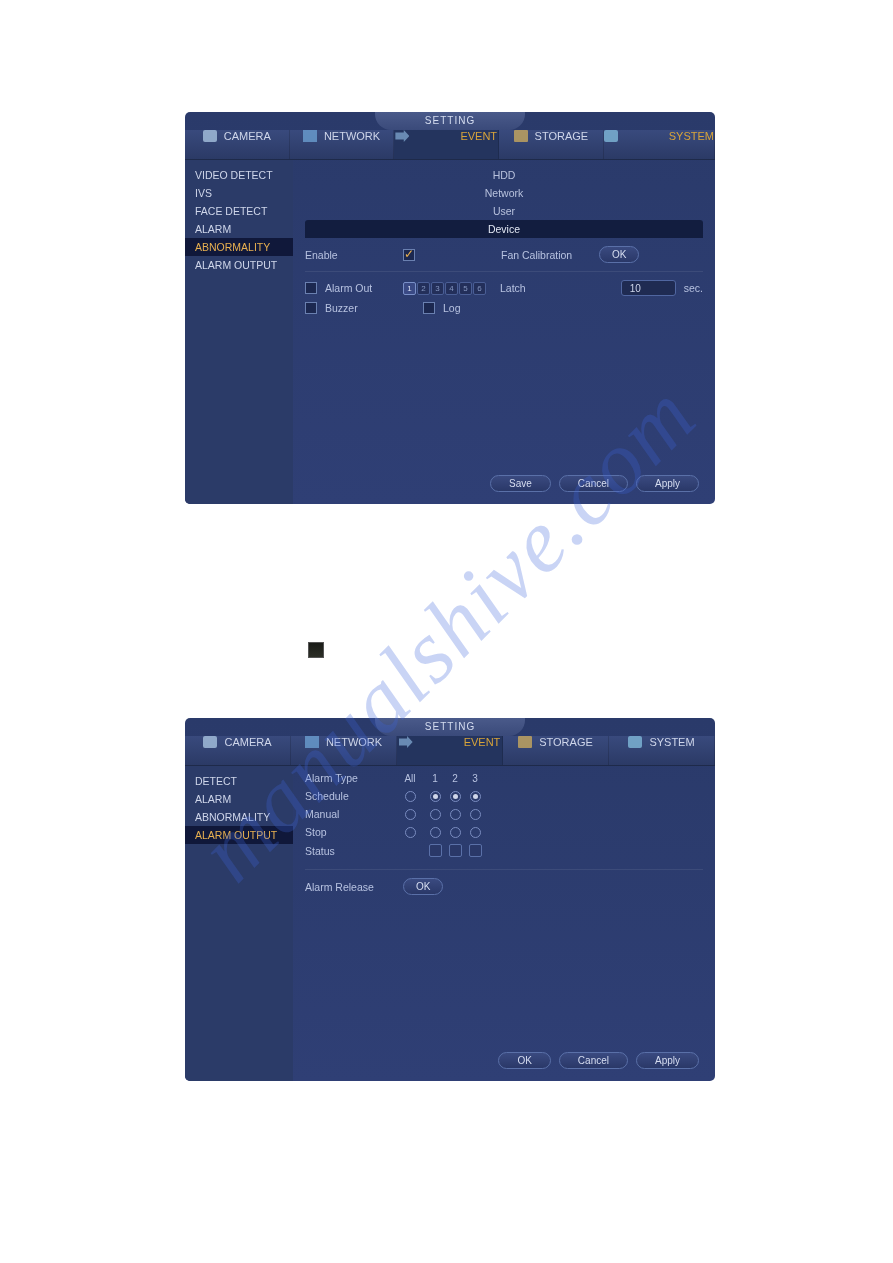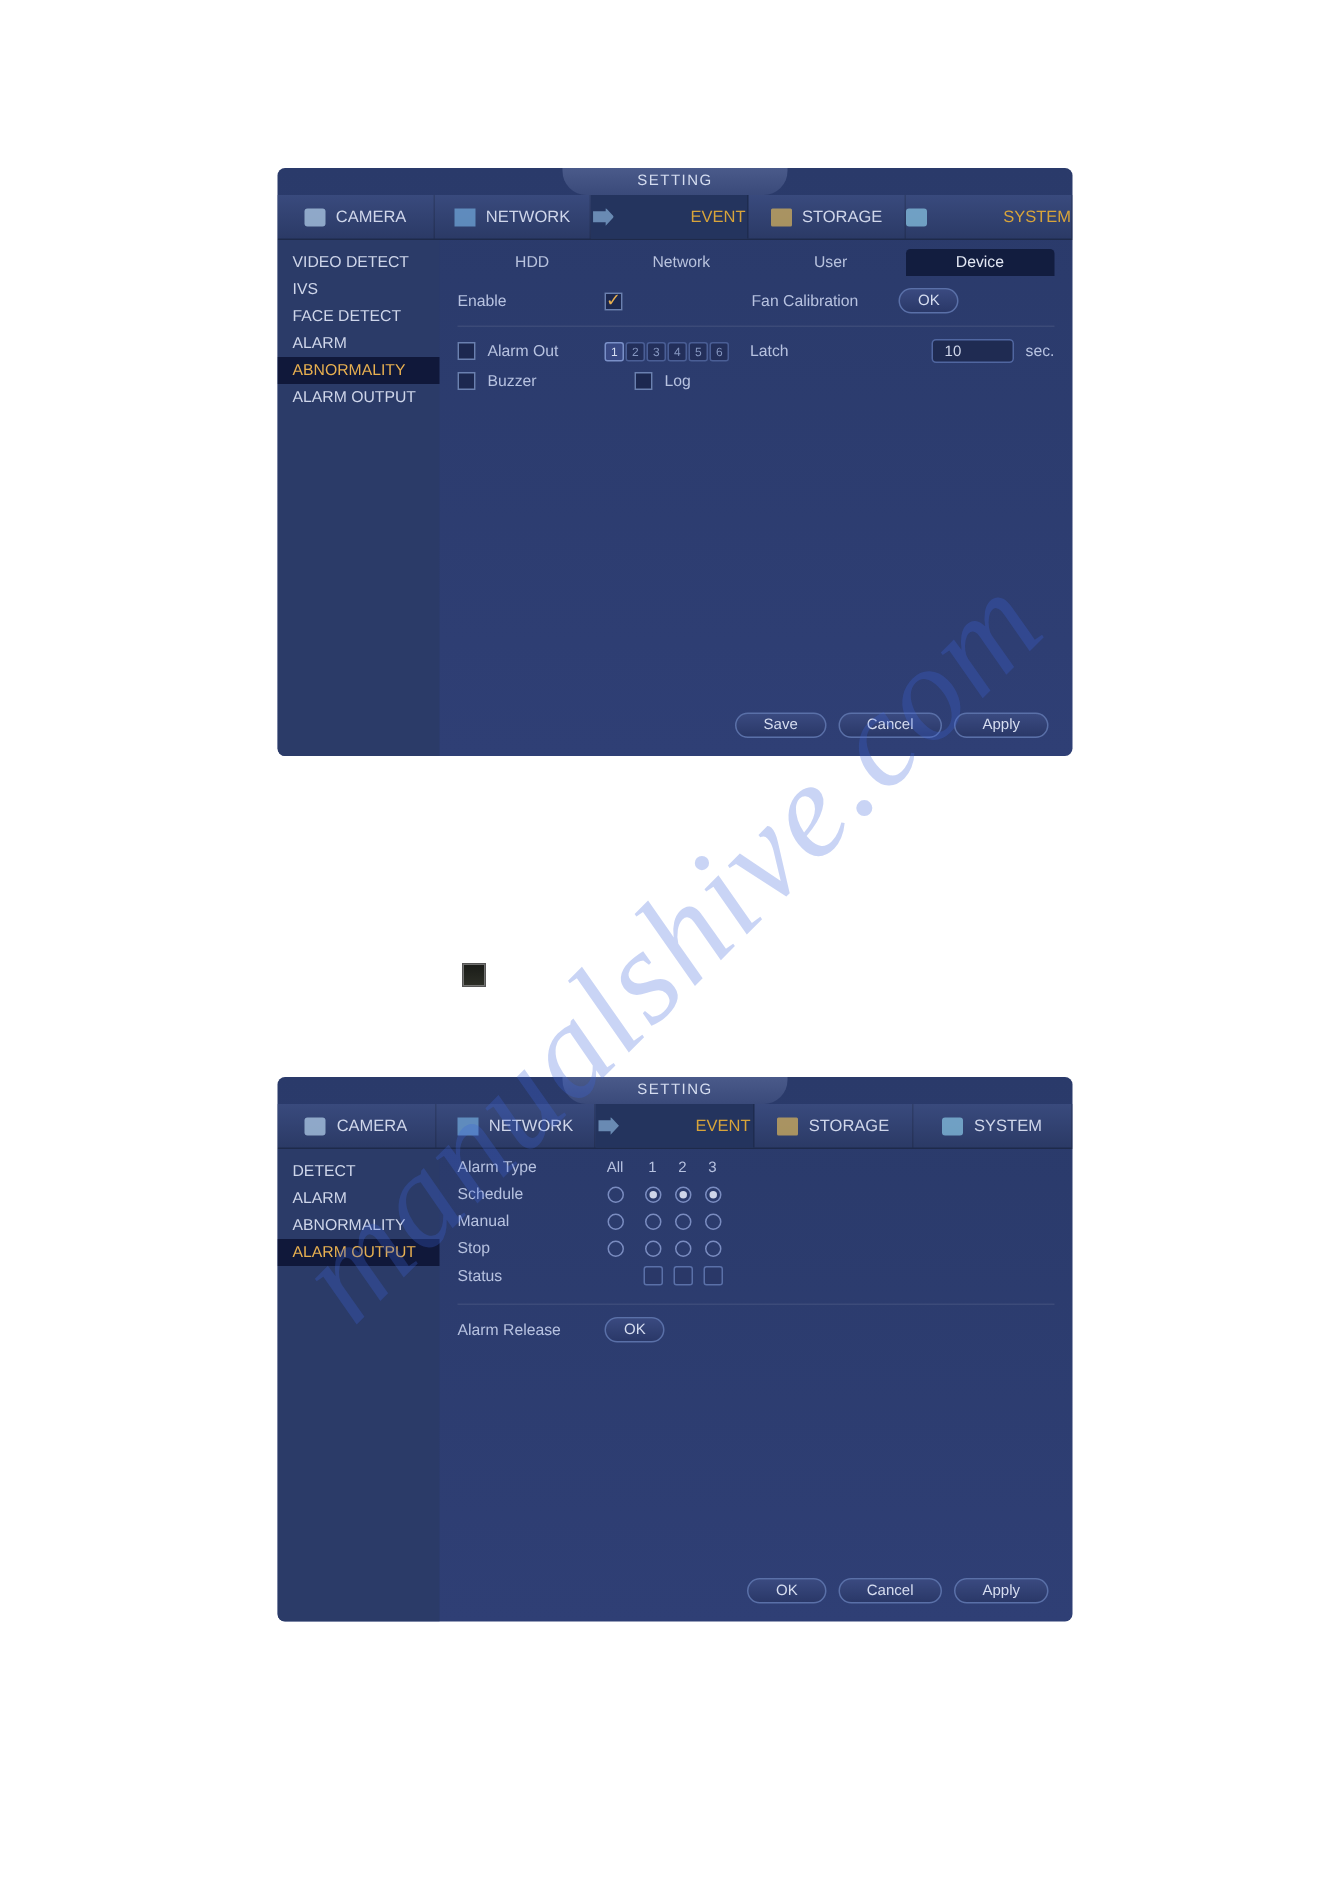--- a/index.html
+++ b/index.html
@@ -58,21 +58,21 @@
   .menubar {
     display: flex;
     height: 30px;
     margin-top: 18px;
     background: linear-gradient(#394a7d, #2b3a66);
     border-bottom: 1px solid #1e2a4a;
   }
   .menubar .mitem {
     flex: 1;
     display: flex;
-    align-items: center;
+    align-items: flex-start;
     justify-content: center;
     gap: 7px;
     color: #cfd6ea;
     font-size: 11px;
     border-right: 1px solid rgba(0,0,0,0.15);
     cursor: pointer;
   }
   .menubar .mitem.active {
     background: #24345e;
   }
@@ -106,20 +106,21 @@
   }
   .content {
     flex: 1;
     position: relative;
     padding: 6px 12px 12px 12px;
   }
   .subtabs {
     display: flex;
     gap: 0;
     margin-bottom: 8px;
+    flex-direction: column;
   }
   .subtab {
     flex: 1;
     text-align: center;
     padding: 3px 0;
     font-size: 10.5px;
     color: #b8c2dd;
     cursor: pointer;
     border-radius: 3px 3px 0 0;
   }

